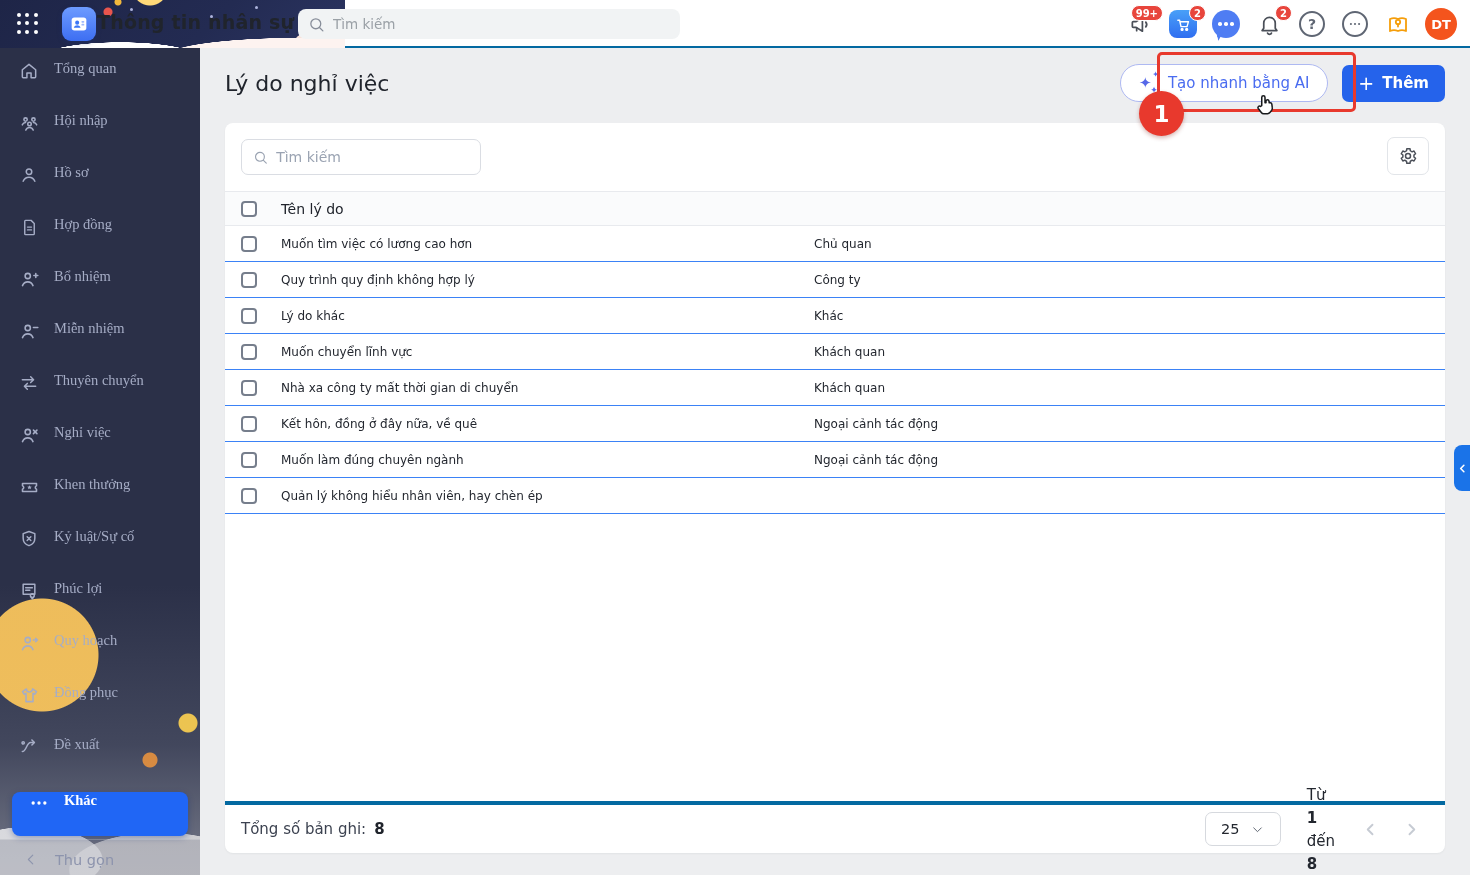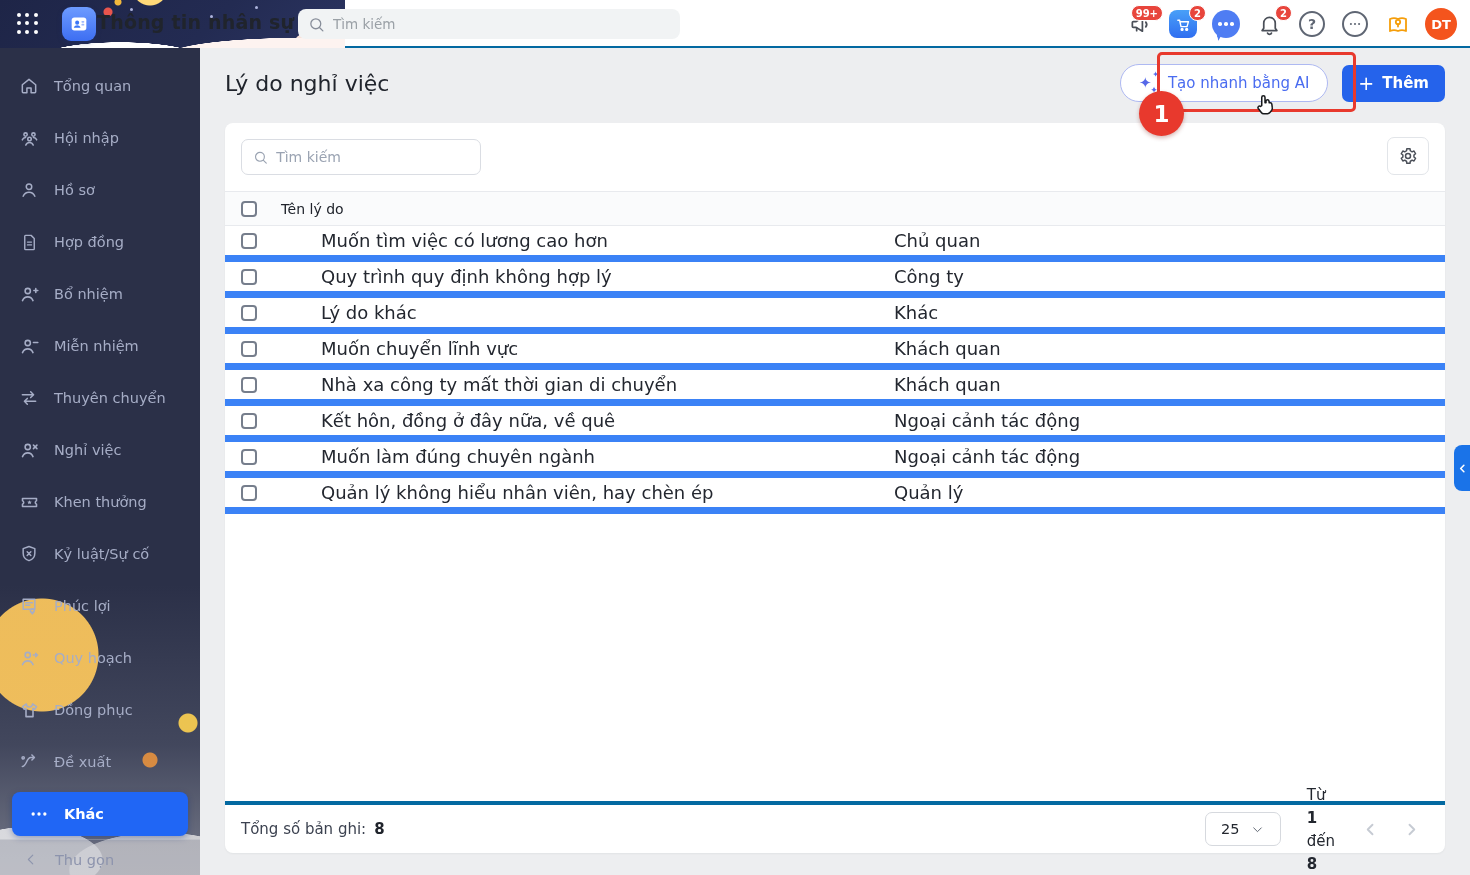--- a/index.html
+++ b/index.html
@@ -58,22 +58,22 @@
     background:#2b3048; z-index:10; overflow:hidden; }
   .sb-decor { position:absolute; left:0; right:0; bottom:0; height:290px; pointer-events:none;
     background:
       radial-gradient(circle at 42px 70px, rgba(248,196,92,.95) 0 56px, rgba(248,196,92,0) 57px),
       radial-gradient(circle at 188px 138px, rgba(255,210,80,.9) 0 9px, rgba(255,210,80,0) 10px),
       radial-gradient(circle at 150px 175px, rgba(240,150,60,.85) 0 7px, rgba(240,150,60,0) 8px),
       radial-gradient(ellipse 120px 55px at 30px 275px, rgba(255,255,255,.75) 0 60%, rgba(255,255,255,0) 61%),
       radial-gradient(ellipse 150px 62px at 160px 285px, rgba(250,248,246,.7) 0 60%, rgba(255,255,255,0) 61%),
       linear-gradient(180deg, rgba(43,48,72,0) 0%, rgba(94,99,118,.45) 55%, rgba(150,153,165,.7) 100%); }
   .menu { position:absolute; top:12px; left:0; right:0; z-index:2; }
-  .menu-item { height:52px; display:flex; align-items:center; padding:0 18px; gap:14px;
-    color:#a6adc6; font-size:14.5px; cursor:pointer; }
+  .menu-item { height:52px; display:flex; padding:0 18px; gap:14px;
+    color:#a6adc6; font-size:14.5px; cursor:pointer;font-family:Liberation Serif, serif; }
   .menu-item .mi-icon { width:22px; height:22px; display:flex; align-items:center; justify-content:center; }
   .menu-item.active { margin:4px 12px; height:44px; background:#2066f5; border-radius:8px;
     color:#fff; font-weight:bold; padding:0 16px; box-shadow:0 2px 6px rgba(10,40,120,.35); }
   .collapse-bar { position:absolute; left:0; right:0; bottom:-4px; height:40px; z-index:2;
     border-top:1px solid rgba(255,255,255,.22); display:flex; align-items:center; gap:16px;
     padding:0 24px; color:#8d94ad; font-size:14.5px; cursor:pointer; background:rgba(90,95,115,.25); }
 
   
   .main { position:absolute; left:200px; top:48px; right:0; bottom:0; background:#edeef0; }
   .page-head { height:70px; display:flex; align-items:center; justify-content:space-between;
@@ -100,22 +100,22 @@
     display:flex; align-items:center; padding:0 11px; background:#fff; }
   .tbl-search input { border:0; outline:0; margin-left:8px; width:100%; font-size:14px;
     color:#3c4043; font-family:inherit; background:transparent; }
   .tbl-search input::placeholder { color:#9aa3b2; }
   .gear-btn { position:absolute; right:16px; top:14px; width:42px; height:38px;
     border:1px solid #e2e5e9; border-radius:7px; background:#fff; display:flex;
     align-items:center; justify-content:center; cursor:pointer; }
 
   .thead { height:35px; background:#fafbfc; border-top:1px solid #e8eaee; border-bottom:1px solid #e8eaee;
     display:flex; align-items:center; font-weight:normal; font-size:14px; color:#20242c; }
-  .trow { height:36px; border-bottom:7px solid #3b82f6; display:flex; align-items:center;
-    font-size:18px; color:#23272f;gap:40px; }
+  .trow { height:36px; border-bottom:1px solid #3b82f6; display:flex; align-items:center;
+    font-size:12px; color:#23272f; }
   .cb { width:16px; height:16px; border:2px solid #767e8c; border-radius:4px; margin-left:16px;
     flex:0 0 auto; cursor:pointer; background:#fff; }
   .cell { padding-left:24px; }
   .cell.name { width:533px; flex:0 0 auto; }
   .cell.group { flex:1; }
   .tspacer { flex:1; }
 
   .card-footer { height:52px; border-top:4px solid #0369a1; display:flex; align-items:center;
     padding:0 24px 0 16px; font-size:15px; color:#3c4250; }
   .total-wrap { display:flex; gap:8px; align-items:center; }
@@ -472,21 +472,20 @@
           <span class="cell group">Ngoại cảnh tác động</span>
         </div>
         <div class="trow">
           <span class="cb"></span>
           <span class="cell name">Muốn làm đúng chuyên ngành</span>
           <span class="cell group">Ngoại cảnh tác động</span>
         </div>
         <div class="trow">
           <span class="cb"></span>
           <span class="cell name">Quản lý không hiểu nhân viên, hay chèn ép</span>
-          <span class="cell group">Quản lý</span>
         </div>
       </div>
 
     <div class="tspacer"></div>
 
     <div class="card-footer">
       <div class="total-wrap">
         <span>Tổng số bản ghi:</span>
         <span class="total-val">8</span>
       </div>

